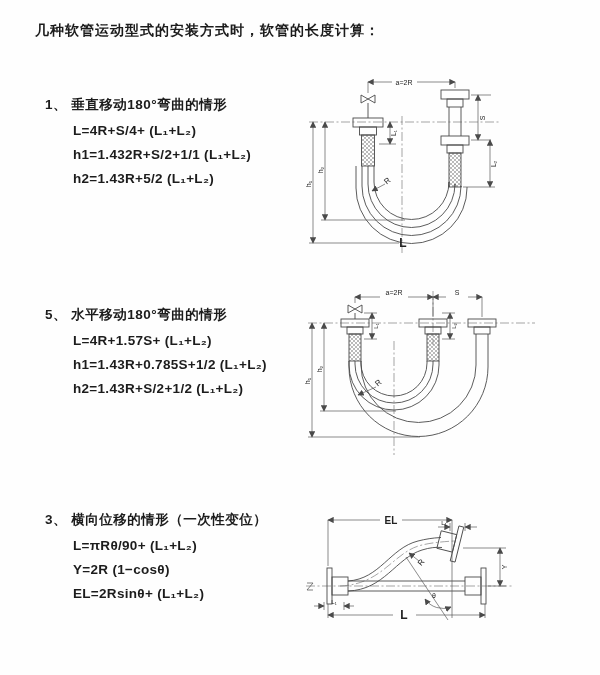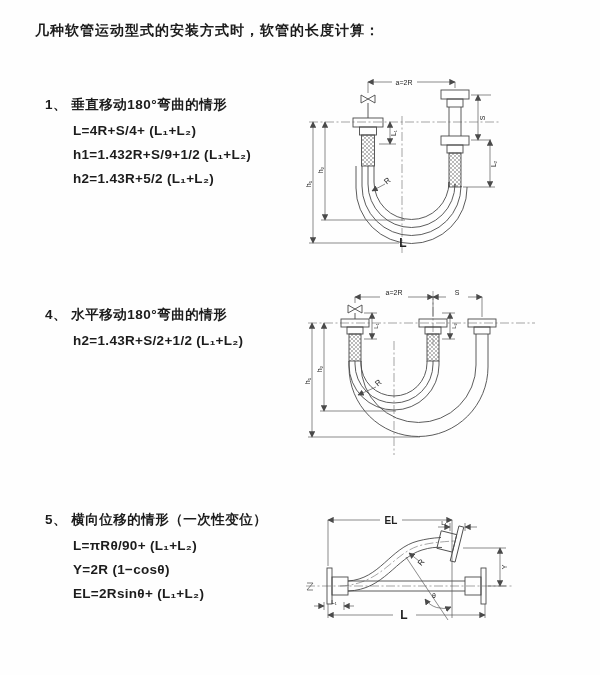--- a/index.html
+++ b/index.html
@@ -19,31 +19,33 @@
 </head>
 <body>
 
 <div class="page">
 
   <div class="title">几种软管运动型式的安装方式时，软管的长度计算：</div>
 
   <div class="sec" style="top:96px">
     <div class="sec-heading">1、 垂直移动180°弯曲的情形</div>
     <div class="formula">L=4R+S/4+ (L₁+L₂)</div>
-    <div class="formula">h1=1.432R+S/9+1/2 (L₁+L₂)</div>
+    <div class="formula">h1=1.432R+S/2+1/1 (L₁+L₂)</div>
     <div class="formula">h2=1.43R+5/2 (L₁+L₂)</div>
   </div>
 
   <div class="sec" style="top:306px">
-    <div class="sec-heading">4、 水平移动180°弯曲的情形</div>
+    <div class="sec-heading">5、 水平移动180°弯曲的情形</div>
+    <div class="formula">L=4R+1.57S+ (L₁+L₂)</div>
+    <div class="formula">h1=1.43R+0.785S+1/2 (L₁+L₂)</div>
     <div class="formula">h2=1.43R+S/2+1/2 (L₁+L₂)</div>
   </div>
 
   <div class="sec" style="top:511px">
-    <div class="sec-heading">5、 横向位移的情形（一次性变位）</div>
+    <div class="sec-heading">3、 横向位移的情形（一次性变位）</div>
     <div class="formula">L=πRθ/90+ (L₁+L₂)</div>
     <div class="formula">Y=2R (1−cosθ)</div>
     <div class="formula">EL=2Rsinθ+ (L₁+L₂)</div>
   </div>
 
   <svg class="diag" style="left:295px;top:72px" width="215" height="185" viewBox="0 0 215 185">
     <defs>
       <marker id="ar1" viewBox="0 0 10 10" markerWidth="9" markerHeight="9" refX="9" refY="5" orient="auto-start-reverse">
         <path d="M0,0 L10,5 L0,10 Z" fill="#4a4a4a"></path>
       </marker>

